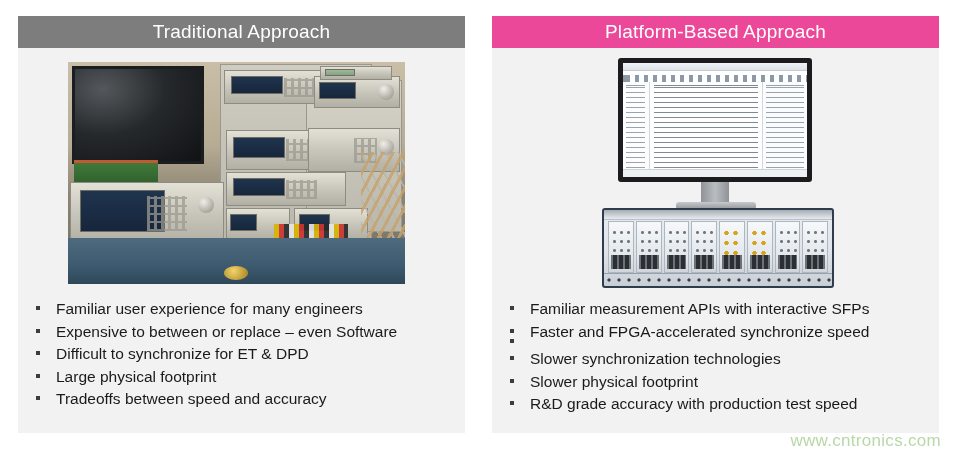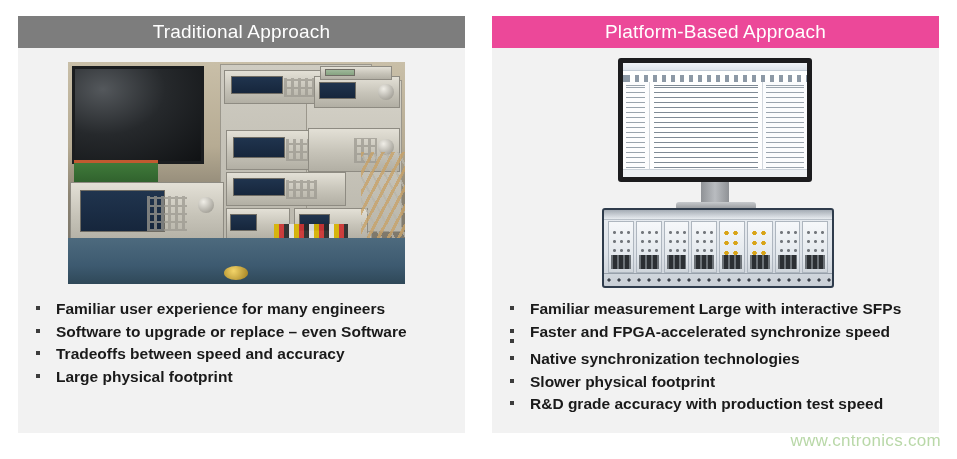--- a/index.html
+++ b/index.html
@@ -281,21 +281,20 @@
     list-style: none;
   }
   .bullets li {
     display: flex;
     align-items: baseline;
     font-size: 15.5px;
     line-height: 21.5px;
     color: #1a1a1a;
     margin-bottom: 1px;
     white-space: nowrap;
-    font-weight: bold;
   }
   .bullets li .sq {
     flex: 0 0 auto;
     width: 4px; height: 4px;
     background: #3c3c3c;
     margin-right: 16px;
     position: relative;
     top: -4px;
   }
 
@@ -379,29 +378,33 @@
         </div>
       </div>
 
       <ul class="bullets">
         <li>
             <span class="sq"></span>
             <span>Familiar user experience for many engineers</span>
           </li>
         <li>
             <span class="sq"></span>
-            <span>Software to upgrade or replace – even Software</span>
+            <span>Expensive to between or replace – even Software</span>
+          </li>
+        <li>
+            <span class="sq"></span>
+            <span>Difficult to synchronize for ET &amp; DPD</span>
+          </li>
+        <li>
+            <span class="sq"></span>
+            <span>Large physical footprint</span>
           </li>
         <li>
             <span class="sq"></span>
             <span>Tradeoffs between speed and accuracy</span>
-          </li>
-        <li>
-            <span class="sq"></span>
-            <span>Large physical footprint</span>
           </li>
       </ul>
 
     </div>
   </section>
 
   <section class="panel panel-right">
 
     <header class="panel-header">Platform-Based Approach</header>
 
@@ -464,32 +467,32 @@
             </div>
             <div class="cbot"></div>
           </div>
 
         </div>
       </div>
 
       <ul class="bullets">
         <li>
             <span class="sq"></span>
-            <span>Familiar measurement Large with interactive SFPs</span>
+            <span>Familiar measurement APIs with interactive SFPs</span>
           </li>
         <li>
             <span class="sq"></span>
             <span>Faster and FPGA-accelerated synchronize speed</span>
           </li>
         <li>
             <span class="sq"></span>
           </li>
         <li>
             <span class="sq"></span>
-            <span>Native synchronization technologies</span>
+            <span>Slower synchronization technologies</span>
           </li>
         <li>
             <span class="sq"></span>
             <span>Slower physical footprint</span>
           </li>
         <li>
             <span class="sq"></span>
             <span>R&amp;D grade accuracy with production test speed</span>
           </li>
       </ul>

